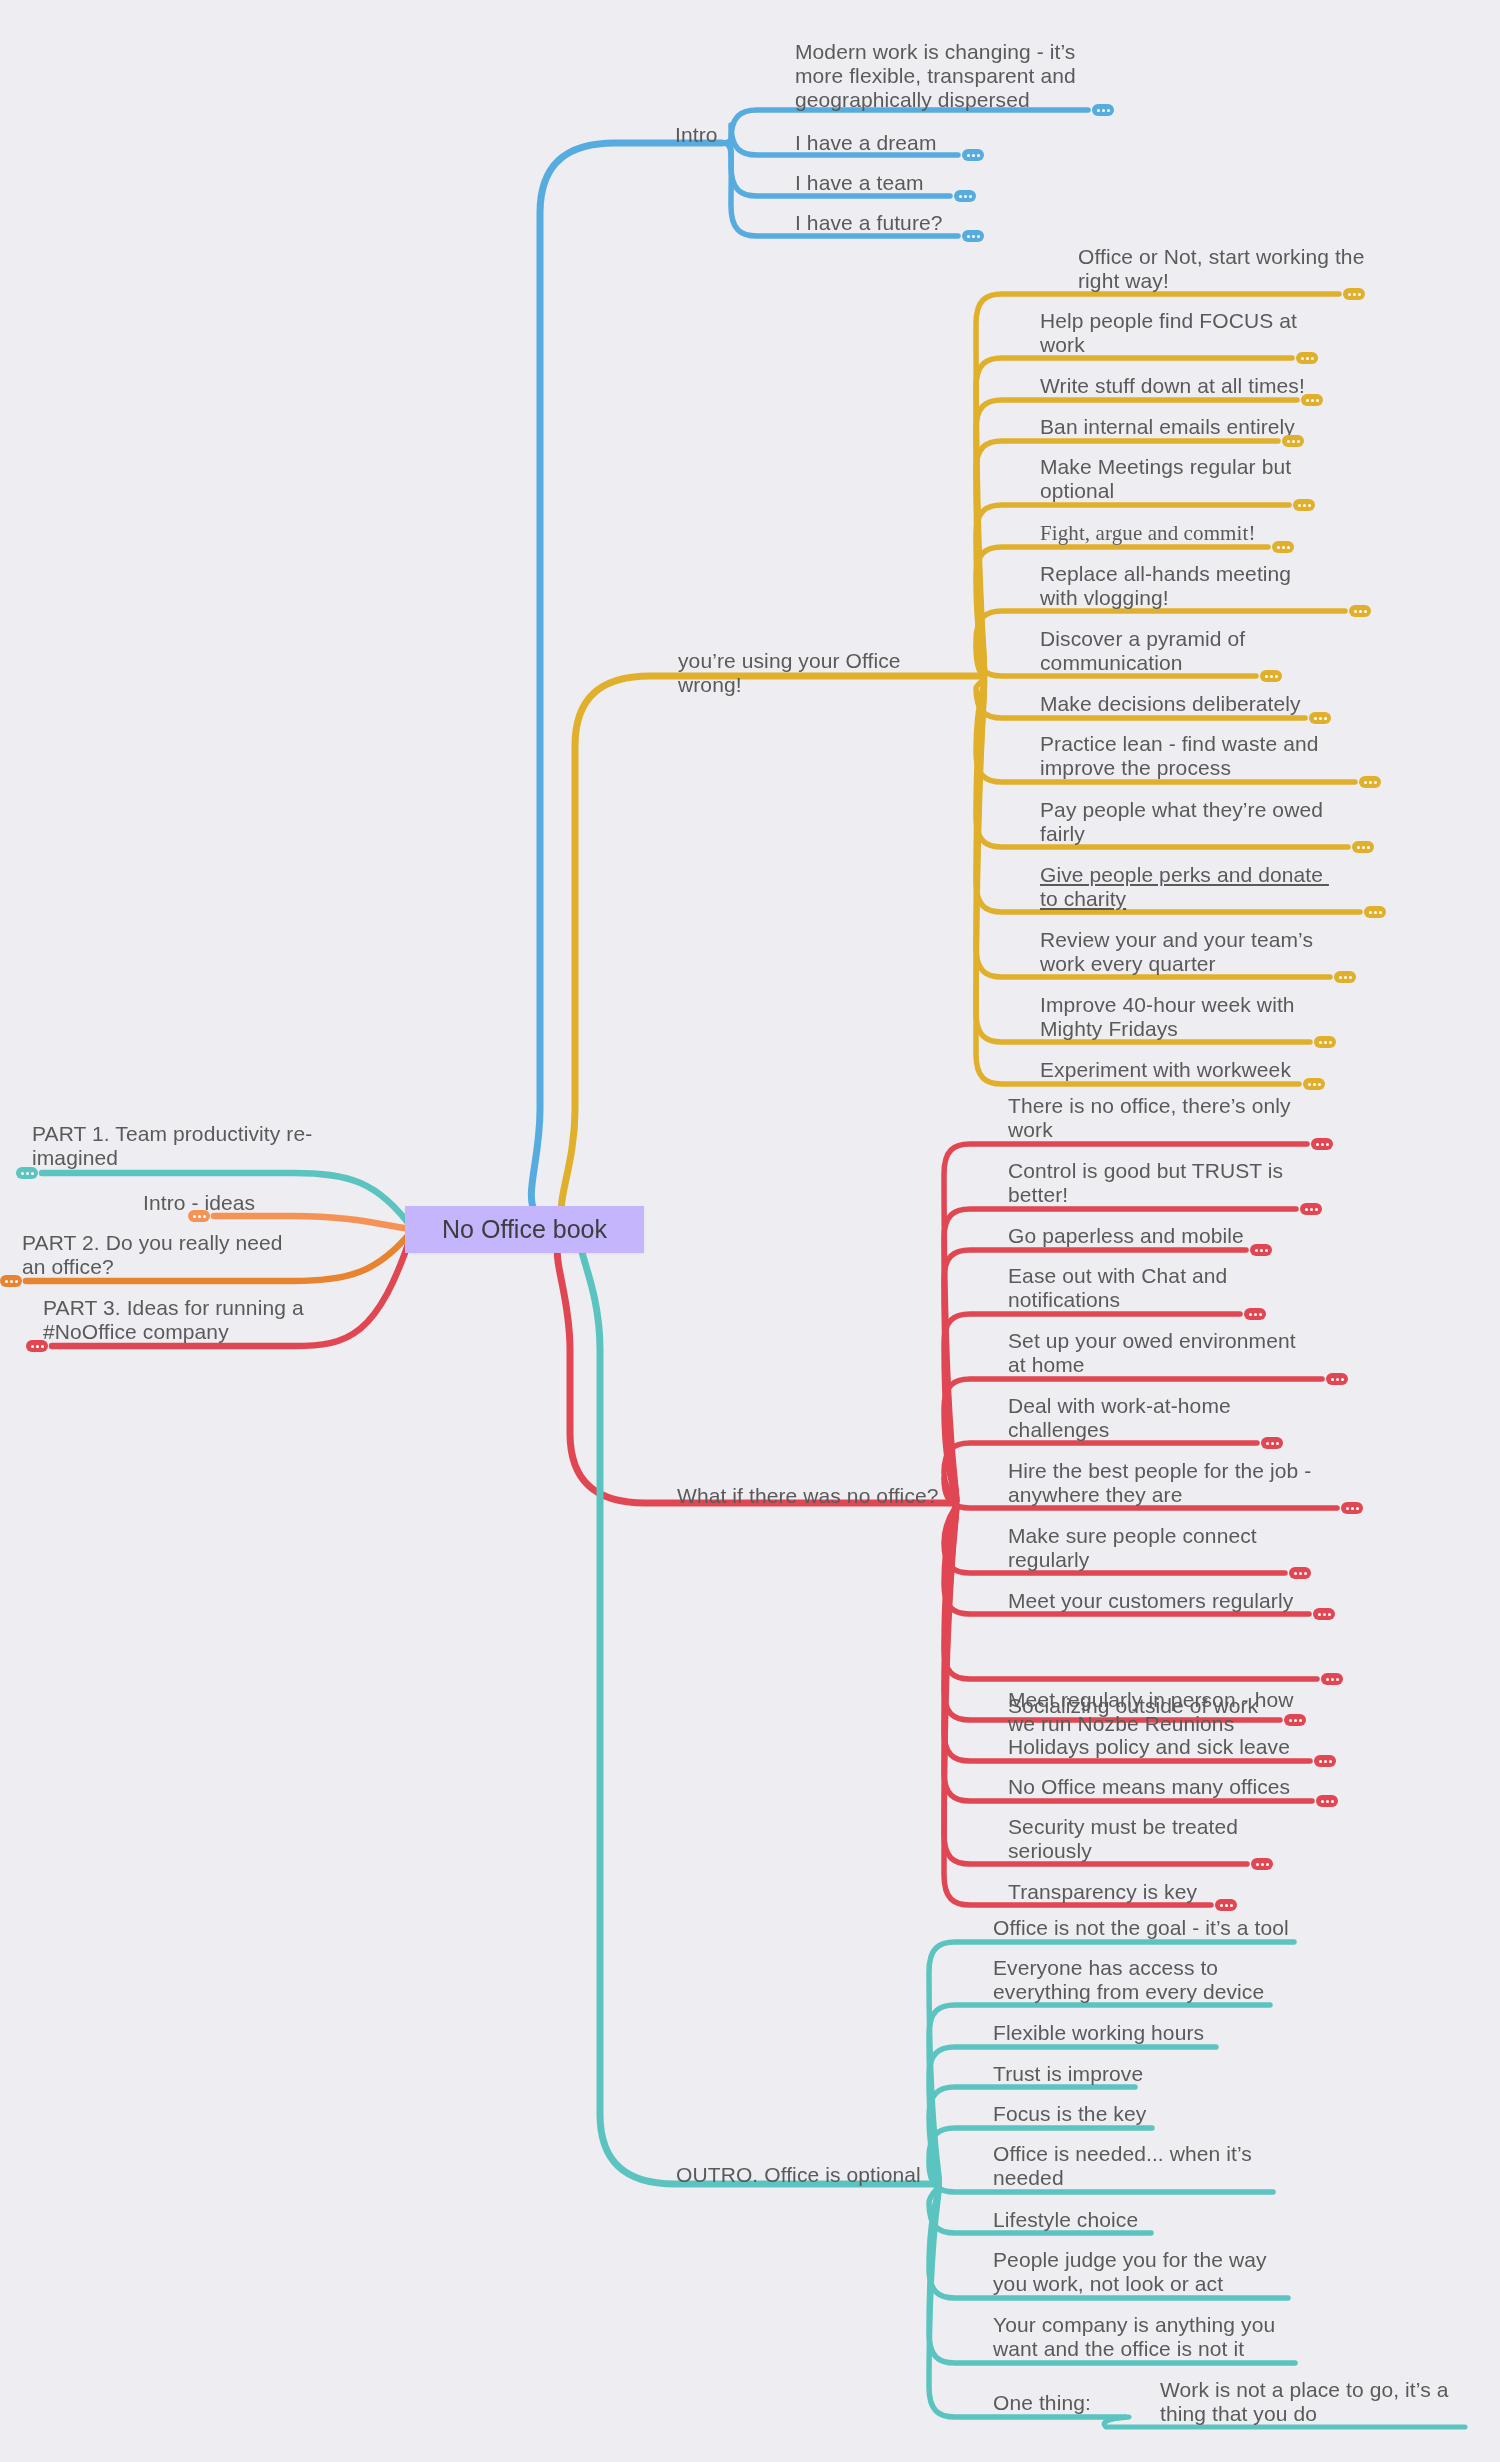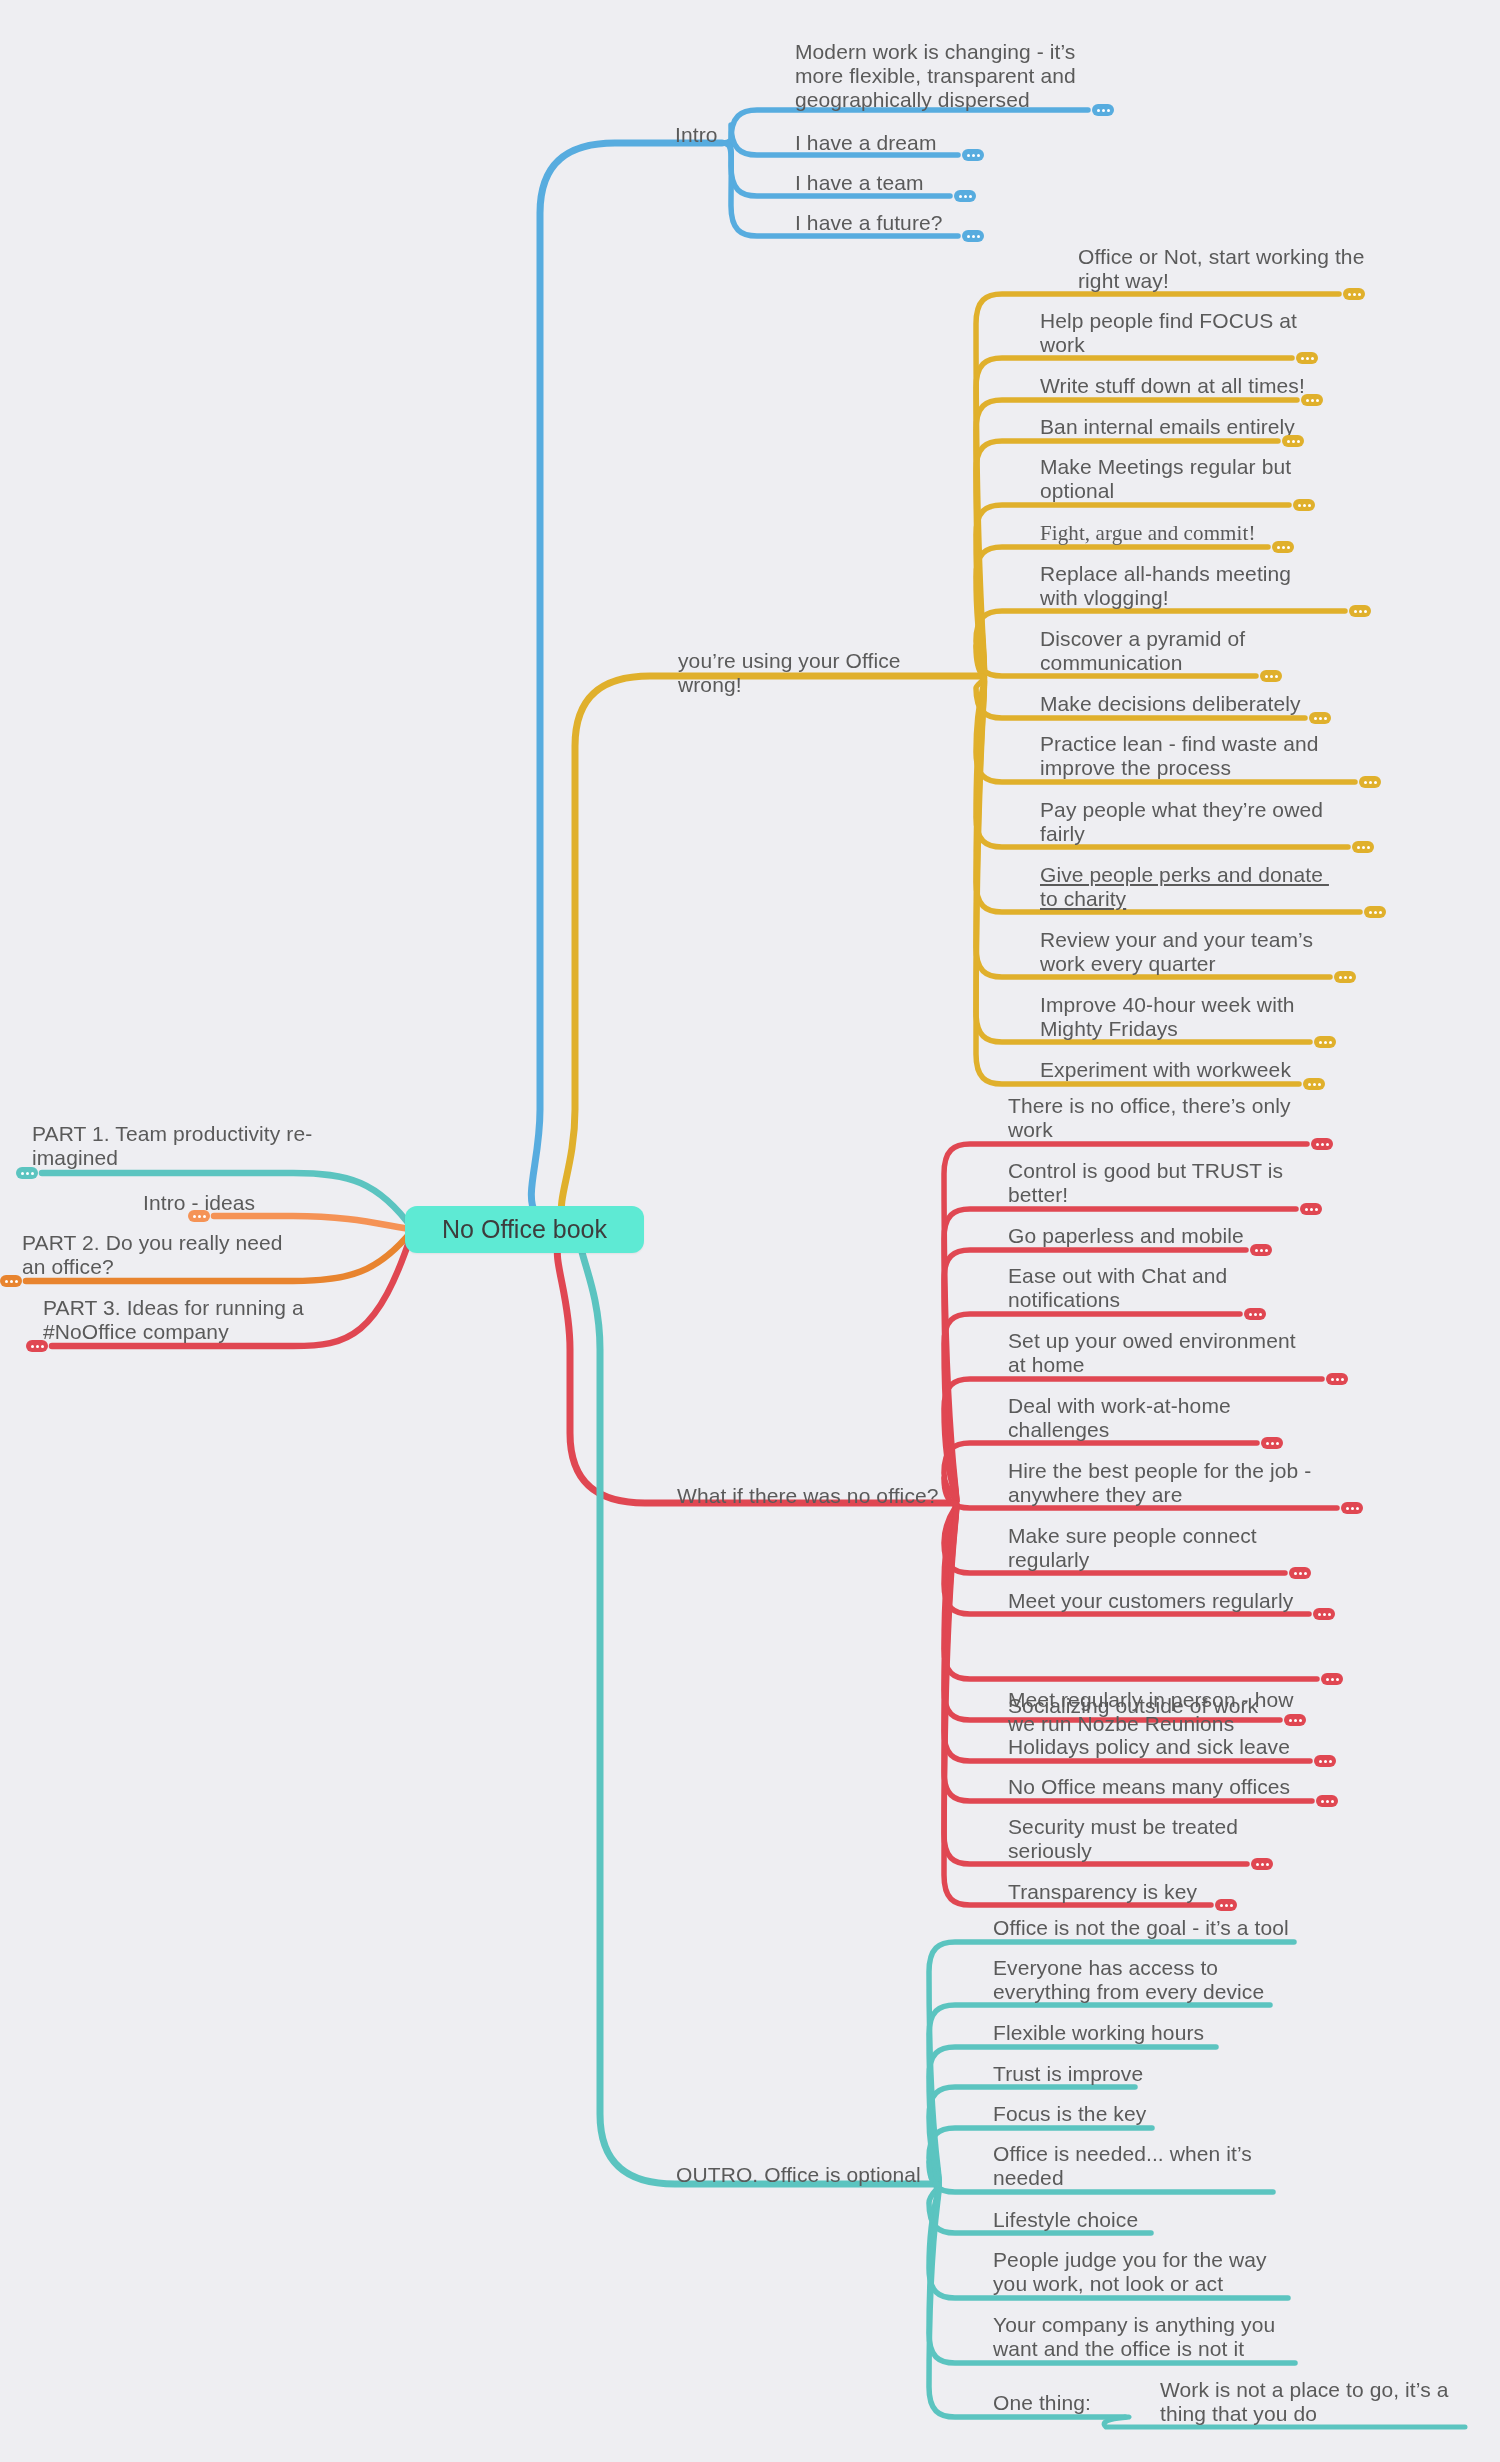--- a/index.html
+++ b/index.html
@@ -30,22 +30,22 @@
     color: #5a5a5a;
     font-size: 21px;
     line-height: 24px;
     white-space: pre-wrap;
     letter-spacing: 0.1px;
   }
   .node-label.right { text-align: left; }
   .node-label.left  { text-align: left; }
   .root-node {
     position: absolute;
-    background: #5eead4;
-    border-radius: 12px;
+    background: #c4b5fd;
+    border-radius: 0;
     box-shadow: 0 1px 2px rgba(0,0,0,0.06);
     display: flex;
     align-items: center;
     justify-content: center;
     color: #3d3d3d;
     font-size: 25px;
     padding: 0 22px;
   }
   .badge {
     position: absolute;

